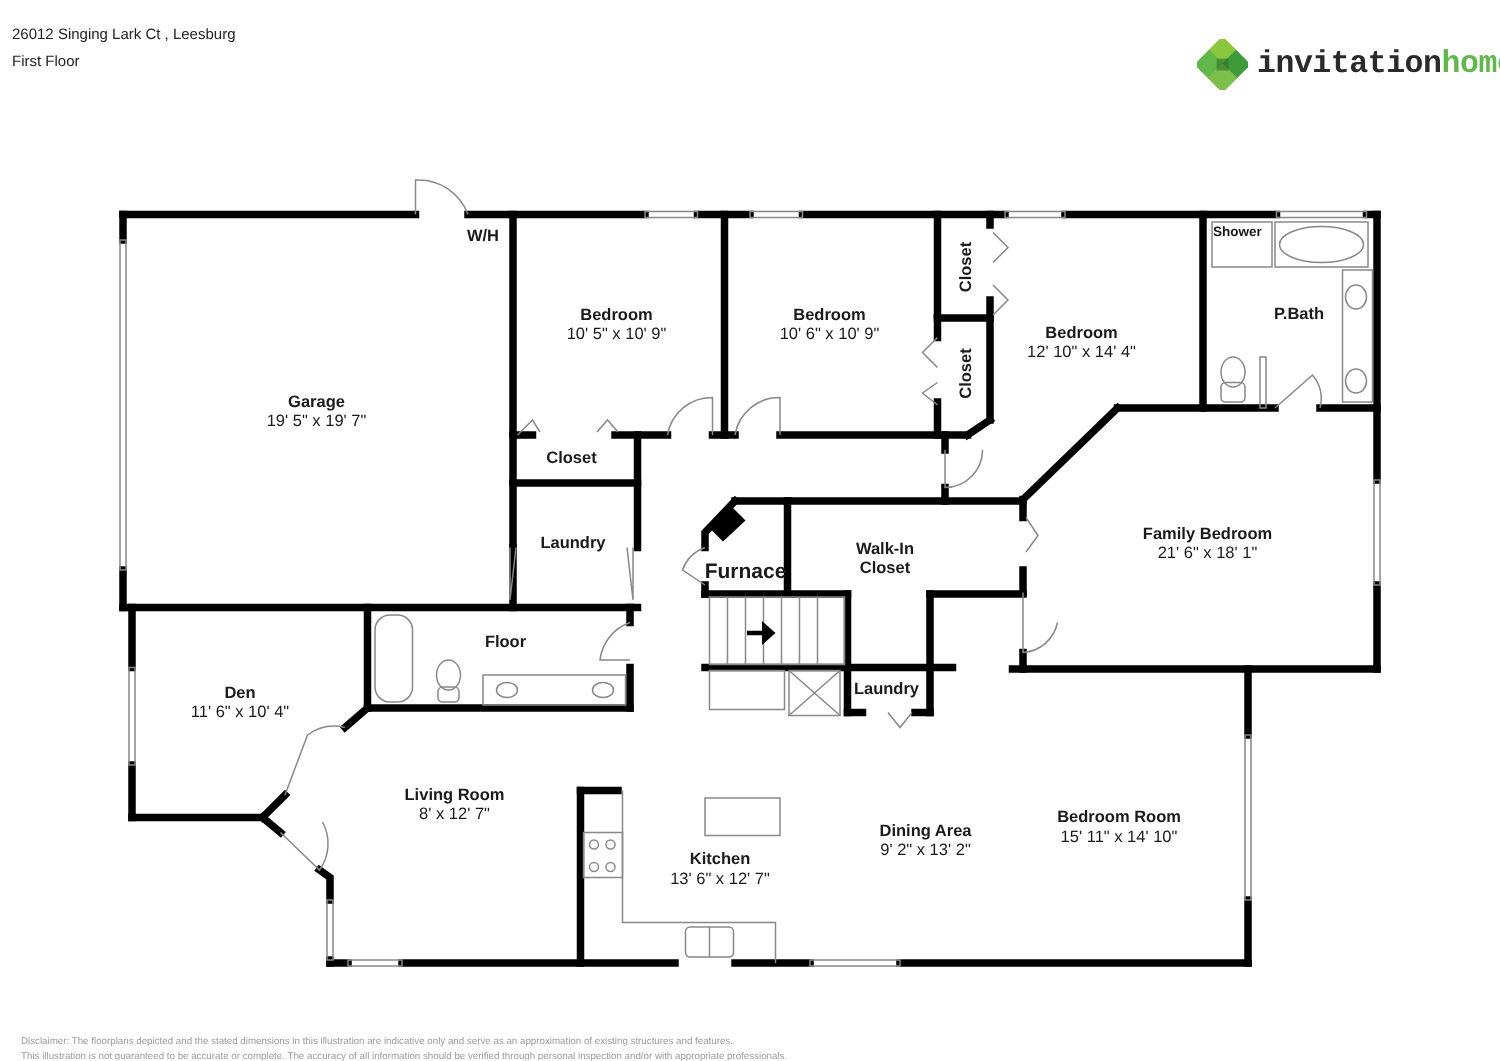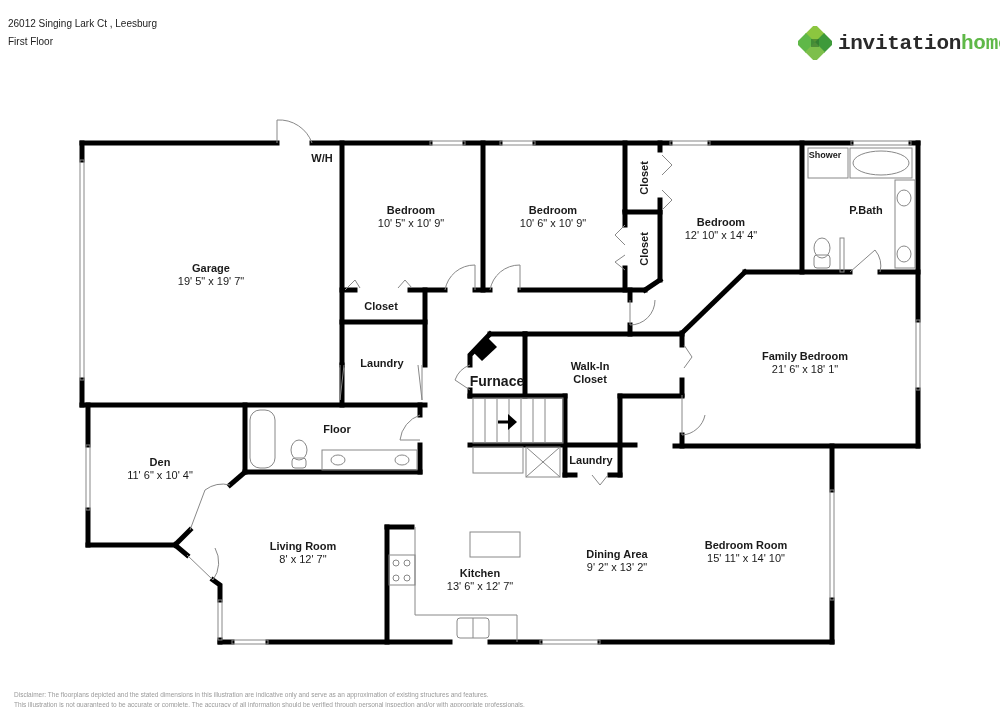--- a/index.html
+++ b/index.html
@@ -245,21 +245,21 @@
 <div class="lbl" style="left:337px;top:429px">
     <span class="n">Floor</span>
   </div>
 <div class="lbl" style="left:160px;top:469px">
     <span class="n">Den</span>
     <span class="d">11' 6" x 10' 4"</span>
   </div>
 <div class="lbl" style="left:591px;top:460px">
     <span class="n">Laundry</span>
   </div>
-<div class="lbl" style="left:303px;top:553px">
+<div class="lbl" style="left:303px;top:537px">
     <span class="n">Living Room</span>
     <span class="d">8' x 12' 7"</span>
   </div>
 <div class="lbl" style="left:480px;top:580px">
     <span class="n">Kitchen</span>
     <span class="d">13' 6" x 12' 7"</span>
   </div>
 <div class="lbl" style="left:617px;top:561px">
     <span class="n">Dining Area</span>
     <span class="d">9' 2" x 13' 2"</span>

